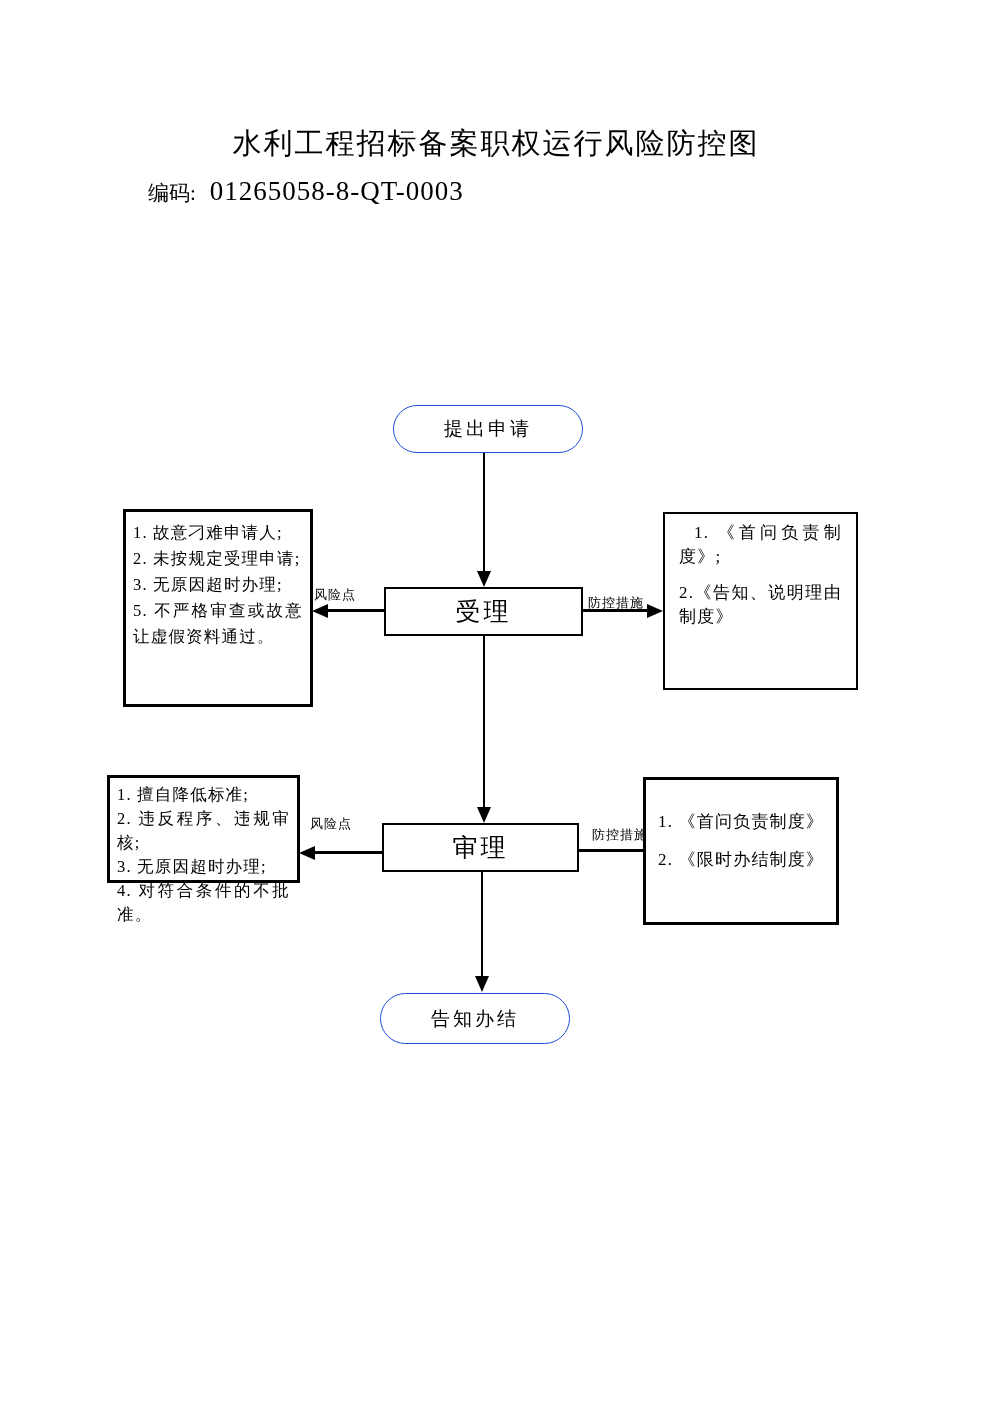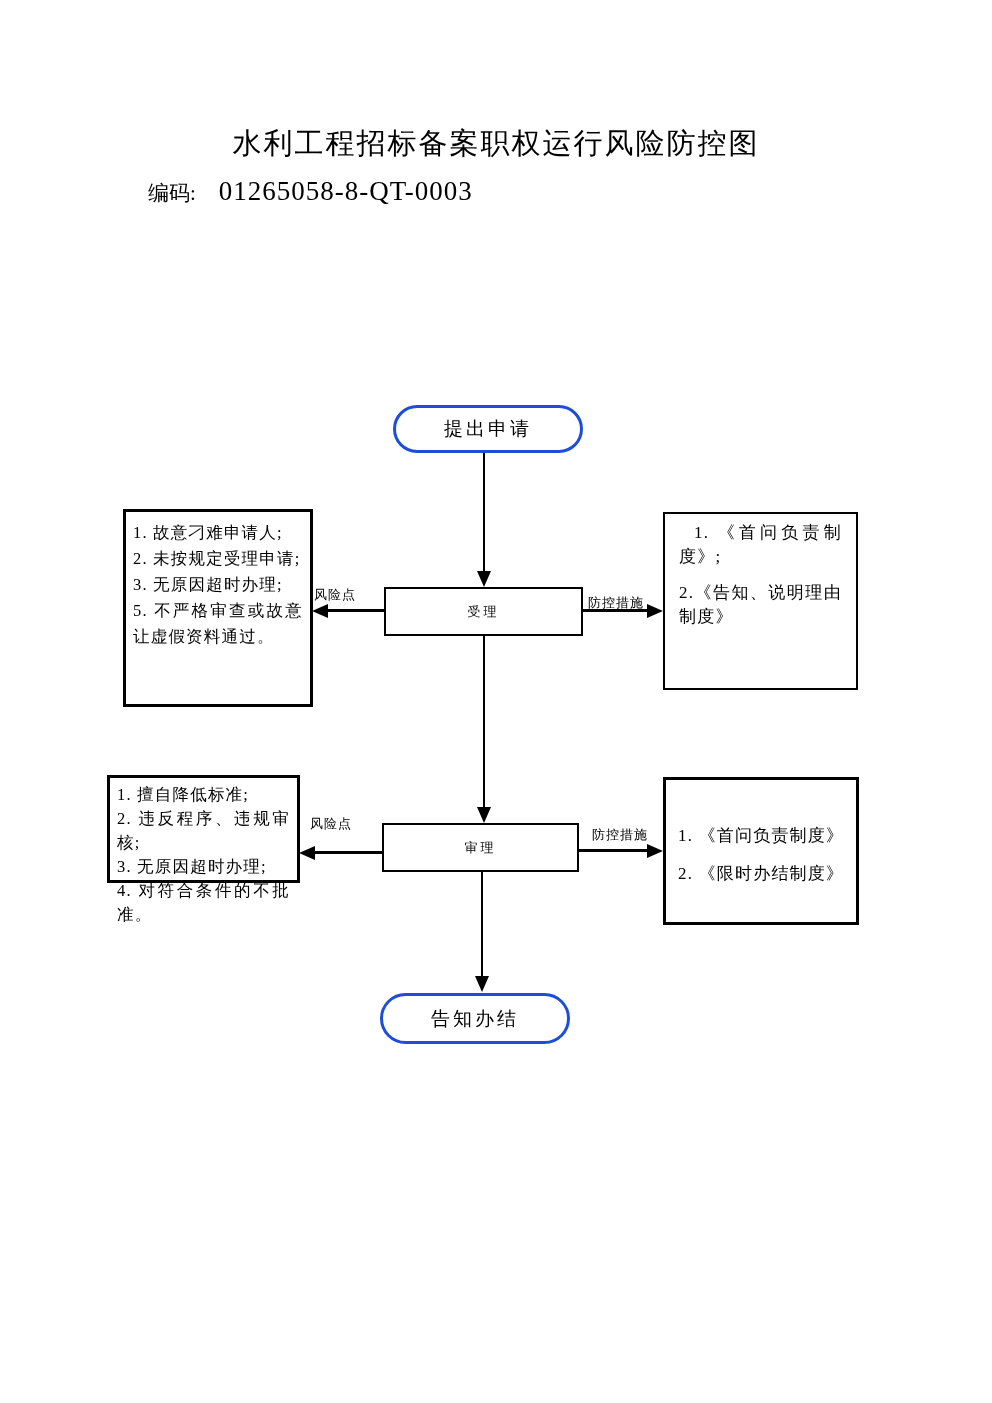--- a/index.html
+++ b/index.html
@@ -20,38 +20,38 @@
     text-align: center;
     font-size: 29px;
     font-weight: normal;
     letter-spacing: 2px;
     margin: 0;
   }
   .code-line {
     left: 148px; top: 176px;
     display: flex;
     align-items: baseline;
-    gap: 23px;
+    gap: 14px;
   }
   .code-label { font-size: 21px; }
   .code-value { font-size: 27px; letter-spacing: 1px; }
 
   
   .stadium {
-    border: 3px solid #1d4ed8;
+    border: 1px solid #1d4ed8;
     border-radius: 26px;
     display: flex; align-items: center; justify-content: center;
     font-size: 19px; letter-spacing: 3px;
     box-sizing: border-box;
     background: #fff;
   }
   .rect-node {
     border: 2px solid #000;
     display: flex; align-items: center; justify-content: center;
-    font-size: 13px; letter-spacing: 3px;
+    font-size: 25px; letter-spacing: 3px;
     box-sizing: border-box;
     background: #fff;
   }
   #node-start { left: 393px; top: 405px; width: 190px; height: 48px; }
   #node-accept { left: 384px; top: 587px; width: 199px; height: 49px; }
   #node-review { left: 382px; top: 823px; width: 197px; height: 49px; }
   #node-end   { left: 380px; top: 993px; width: 190px; height: 51px; }
 
   
   .text-box {
@@ -60,21 +60,21 @@
     font-size: 16.5px;
     letter-spacing: 1.2px;
     text-align: justify;
   }
   .text-box p { margin: 0; }
   #risk-box-1 { left: 123px; top: 509px; width: 190px; height: 198px; border: 3px solid #000000; padding: 8px 7px; line-height: 26px; }
   #measure-box-1 { left: 663px; top: 512px; width: 195px; height: 178px; border: 2px solid #000; padding: 7px 14px; line-height: 24px; font-size: 17px; }
   #measure-box-1 p { margin-bottom: 12px; }
   #measure-box-1 p:first-child { text-indent: 15px; }
   #risk-box-2 { left: 107px; top: 775px; width: 193px; height: 108px; border: 3px solid #000; padding: 5px 7px; line-height: 24px; }
-  #measure-box-2 { left: 663px; top: 777px; width: 196px; height: 148px; border: 3px solid #000; padding: 44px 8px 8px 12px; line-height: 24px; font-size: 17px; }
+  #measure-box-2 { left: 643px; top: 777px; width: 196px; height: 148px; border: 3px solid #000; padding: 30px 8px 8px 12px; line-height: 24px; font-size: 17px; }
   #measure-box-2 p { margin-bottom: 14px; }
 
   
   .edge-label { font-size: 13px; letter-spacing: 1px; white-space: nowrap; margin-top: 12px; }
   #risk-label-1 { left: 314px; top: 574px; }
   #measure-label-1 { left: 588px; top: 582px; }
   #risk-label-2 { left: 310px; top: 803px; }
   #measure-label-2 { left: 592px; top: 814px; }
 
   

